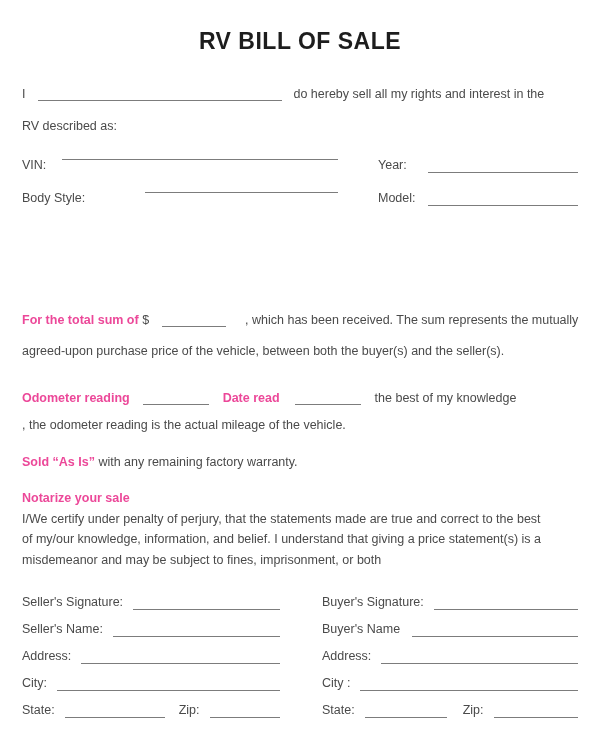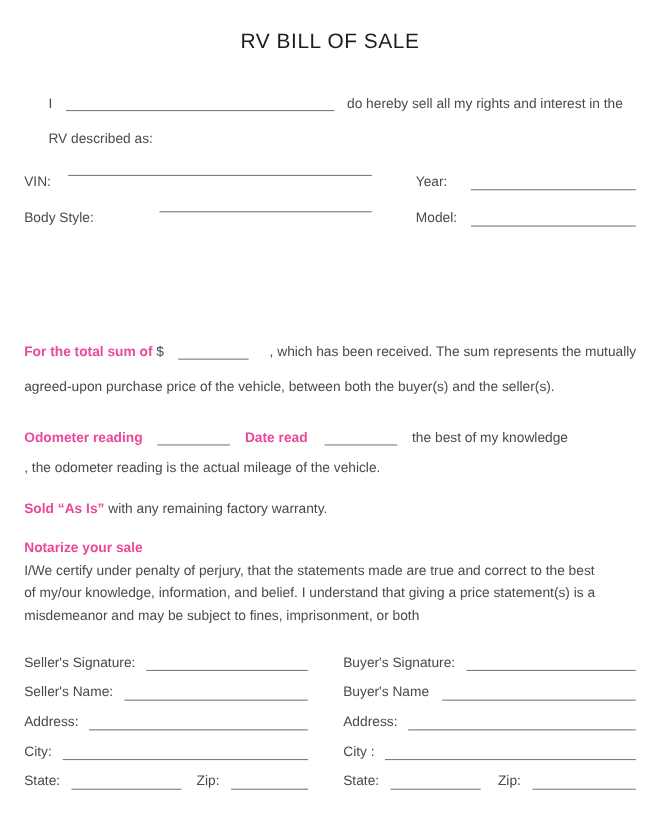--- a/index.html
+++ b/index.html
@@ -4,23 +4,23 @@
 <style>
   html,body{margin:0;padding:0;background:#ffffff;}
   .page{
     position:relative;width:600px;height:743px;background:#ffffff;
     font-family:"Liberation Sans","DejaVu Sans",sans-serif;
     font-size:12.5px;color:#4a4a4a;overflow:hidden;
   }
   .abs{position:absolute;left:22px;right:22px;}
   .title{
     position:absolute;top:28px;left:0;right:0;margin:0;
-    text-align:center;font-size:19px;font-weight:normal;color:#1d1d1d;letter-spacing:.5px;
+    text-align:center;font-size:23px;font-weight:bold;color:#1d1d1d;letter-spacing:.5px;
   }
-  .ln{line-height:32px;white-space:nowrap;margin-left:22px;}
+  .ln{line-height:32px;white-space:nowrap;}
   .sum-ln{line-height:31px;white-space:nowrap;}
   .odo-ln{line-height:27px;white-space:nowrap;}
   .sold-ln{line-height:20px;white-space:nowrap;}
   .not-ln{line-height:20.5px;white-space:nowrap;}
   b,.b{font-weight:bold;color:#ec4899;}
   
   .blank{
     display:inline-block;height:10px;vertical-align:-3px;
     border-bottom:1.5px solid #7c7c7c;
   }
@@ -28,21 +28,21 @@
   .frow{display:flex;align-items:flex-end;height:33px;}
   .srow{display:flex;align-items:flex-end;height:27px;}
   .lbl{white-space:nowrap;line-height:15px;}
   .u{border-bottom:1.5px solid #7c7c7c;height:1px;}
   .grow{flex:1 1 auto;}
   .fcell-left{display:flex;width:316px;}
   .fcell-right{display:flex;align-items:flex-end;flex:1 1 auto;margin-left:40px;}
   .rlbl{width:50px;}
   .sig-wrap{display:flex;}
   .sig-col-left{width:258px;}
-  .sig-col-right{flex:1 1 auto;margin-left:32px;}
+  .sig-col-right{flex:1 1 auto;margin-left:42px;}
 </style>
 </head>
 <body>
 
 <div class="page">
 
   <h1 class="title">RV BILL OF SALE</h1>
 
   <div class="abs" style="top:78px;">
     <div class="ln">

